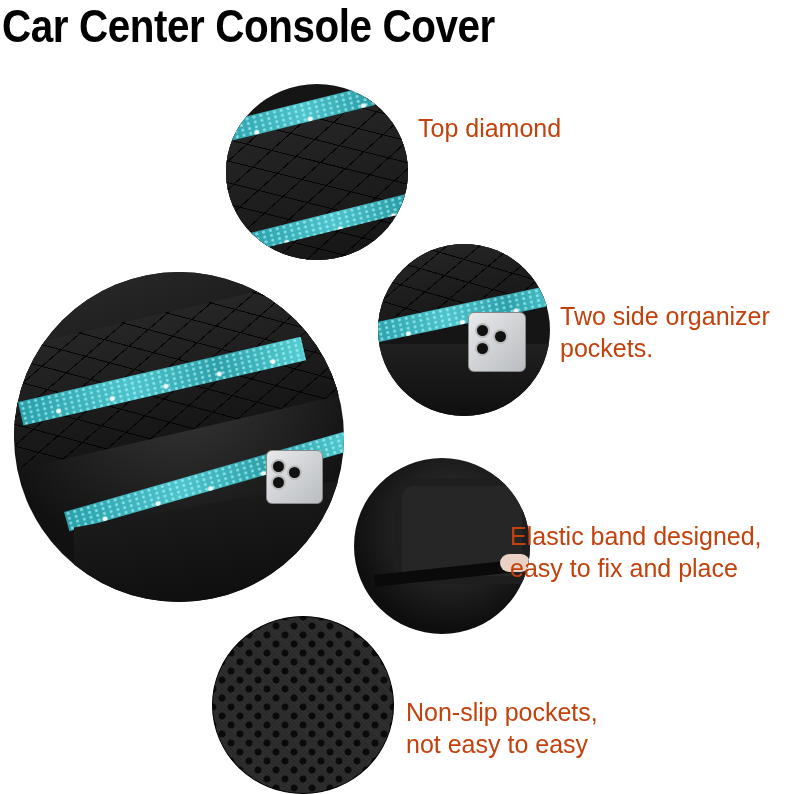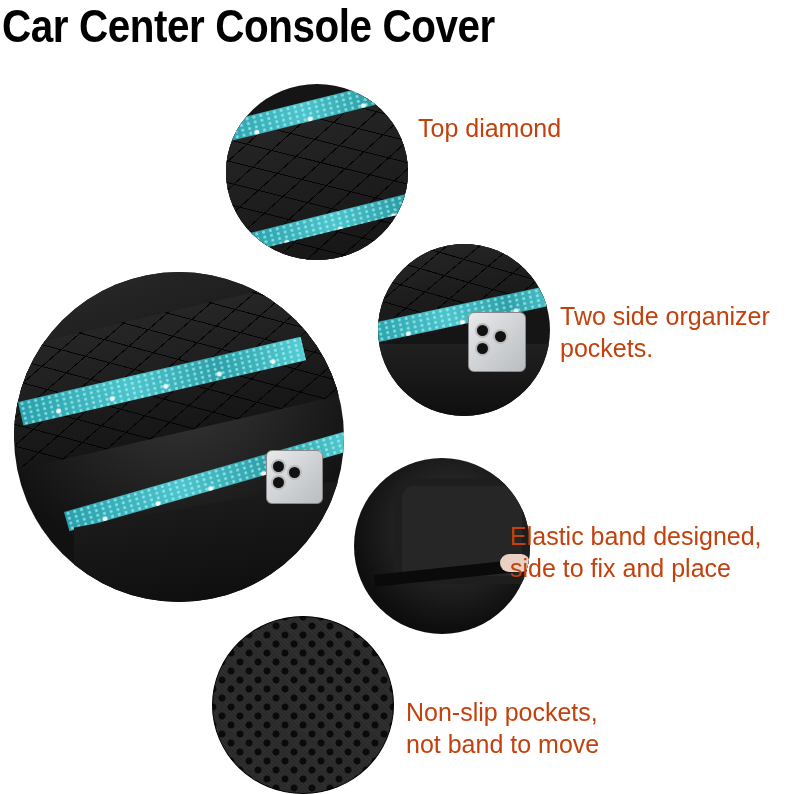--- a/index.html
+++ b/index.html
@@ -71,20 +71,20 @@
   <div>pockets.</div>
 </div>
 
 <div class="circle" style="left:354px; top:458px; width:176px; height:176px; background: radial-gradient(circle at 55% 40%, #3a3a3a, #0e0e0e 70%);">
   <div style="position:absolute; left:40px; top:20px; width:120px; height:90px; border:8px solid #1e1e1e; border-radius:20px 20px 0 0; background:#262626;"></div>
   <div style="position:absolute; left:20px; top:108px; width:170px; height:12px; background:#0a0a0a; transform: rotate(-6deg);"></div>
   <div style="position:absolute; left:146px; top:96px; width:30px; height:18px; background:#e9d2c4; border-radius:9px;"></div>
 </div>
 <div class="label" style="left:510px; top:520px;">
   <div>Elastic band designed,</div>
-  <div>side to fix and place</div>
+  <div>easy to fix and place</div>
 </div>
 
 <div class="circle dots" style="left:212px; top:616px; width:180px; height:176px; border:1px solid #000;"></div>
 <div class="label" style="left:406px; top:696px;">
   <div>Non-slip pockets,</div>
-  <div>not band to move</div>
+  <div>not easy to easy</div>
 </div>
 
 </body></html>

